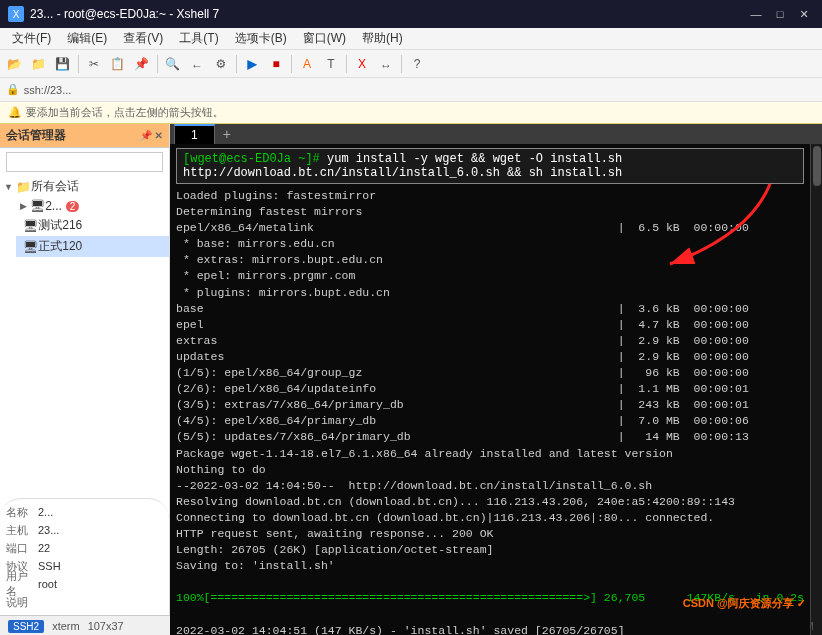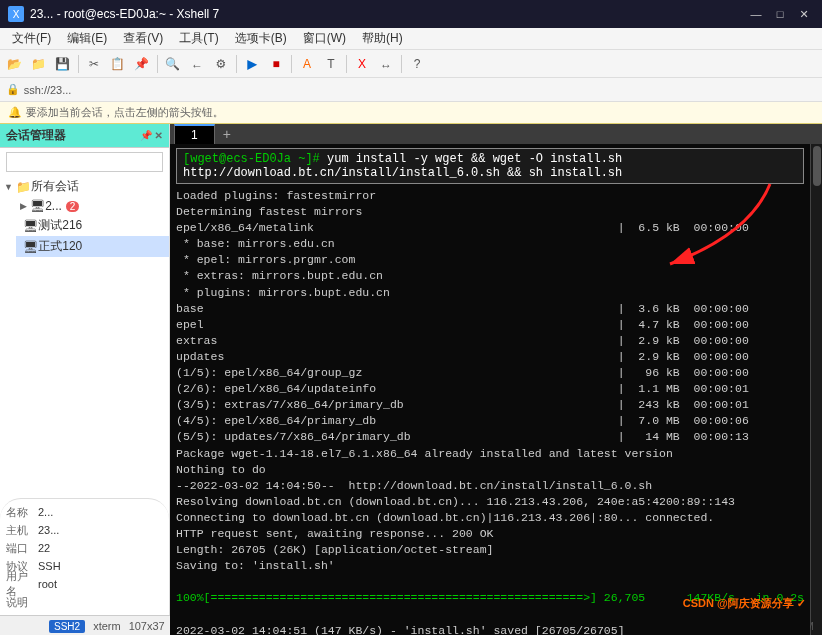--- a/index.html
+++ b/index.html
@@ -87,21 +87,21 @@
 
     
     .sidebar {
       width: 170px;
       background: #fff;
       border-right: 1px solid #ddd;
       display: flex;
       flex-direction: column;
     }
     .sidebar-header {
-      background: #5eead4;
+      background: #fdba74;
       height: 24px;
       display: flex;
       align-items: center;
       justify-content: space-between;
       padding: 0 6px;
       font-size: 12px;
       font-weight: bold;
       color: #333;
       border-bottom: 1px solid #ccc;
     }
@@ -259,21 +259,20 @@
       border-top: 1px solid #ccc;
     }
     .status-left { display: flex; align-items: center; gap: 8px; }
     .status-right { display: flex; align-items: center; gap: 8px; }
     .status-badge {
       background: #c8a000;
       color: #fff;
       padding: 1px 5px;
       border-radius: 2px;
       font-size: 10px;
-      margin-left: 41px;
     }
     .status-badge.blue { background: #2266cc; }
     .status-divider { color: #ccc; }
 
     
     .watermark {
       position: absolute;
       bottom: 24px;
       right: 16px;
       font-size: 11px;
@@ -434,22 +433,22 @@
               </marker>
             </defs>
             <path d="M 160,10 Q 140,60 60,90" stroke="#ff2222" stroke-width="3" fill="none" marker-end="url(#arrowhead)"></path>
           </svg>
         </div>
 
         <div class="term-line">Loaded plugins: fastestmirror</div>
         <div class="term-line">Determining fastest mirrors</div>
         <div class="term-line">epel/x86_64/metalink                                            |  6.5 kB  00:00:00</div>
         <div class="term-line"> * base: mirrors.edu.cn</div>
+        <div class="term-line"> * extras: mirrors.bupt.edu.cn</div>
         <div class="term-line"> * epel: mirrors.prgmr.com</div>
-        <div class="term-line"> * extras: mirrors.bupt.edu.cn</div>
         <div class="term-line"> * plugins: mirrors.bupt.edu.cn</div>
         <div class="term-line">base                                                            |  3.6 kB  00:00:00</div>
         <div class="term-line">epel                                                            |  4.7 kB  00:00:00</div>
         <div class="term-line">extras                                                          |  2.9 kB  00:00:00</div>
         <div class="term-line">updates                                                         |  2.9 kB  00:00:00</div>
         <div class="term-line">(1/5): epel/x86_64/group_gz                                     |   96 kB  00:00:00</div>
         <div class="term-line">(2/6): epel/x86_64/updateinfo                                   |  1.1 MB  00:00:01</div>
         <div class="term-line">(3/5): extras/7/x86_64/primary_db                               |  243 kB  00:00:01</div>
         <div class="term-line">(4/5): epel/x86_64/primary_db                                   |  7.0 MB  00:00:06</div>
         <div class="term-line">(5/5): updates/7/x86_64/primary_db                              |   14 MB  00:00:13</div>

